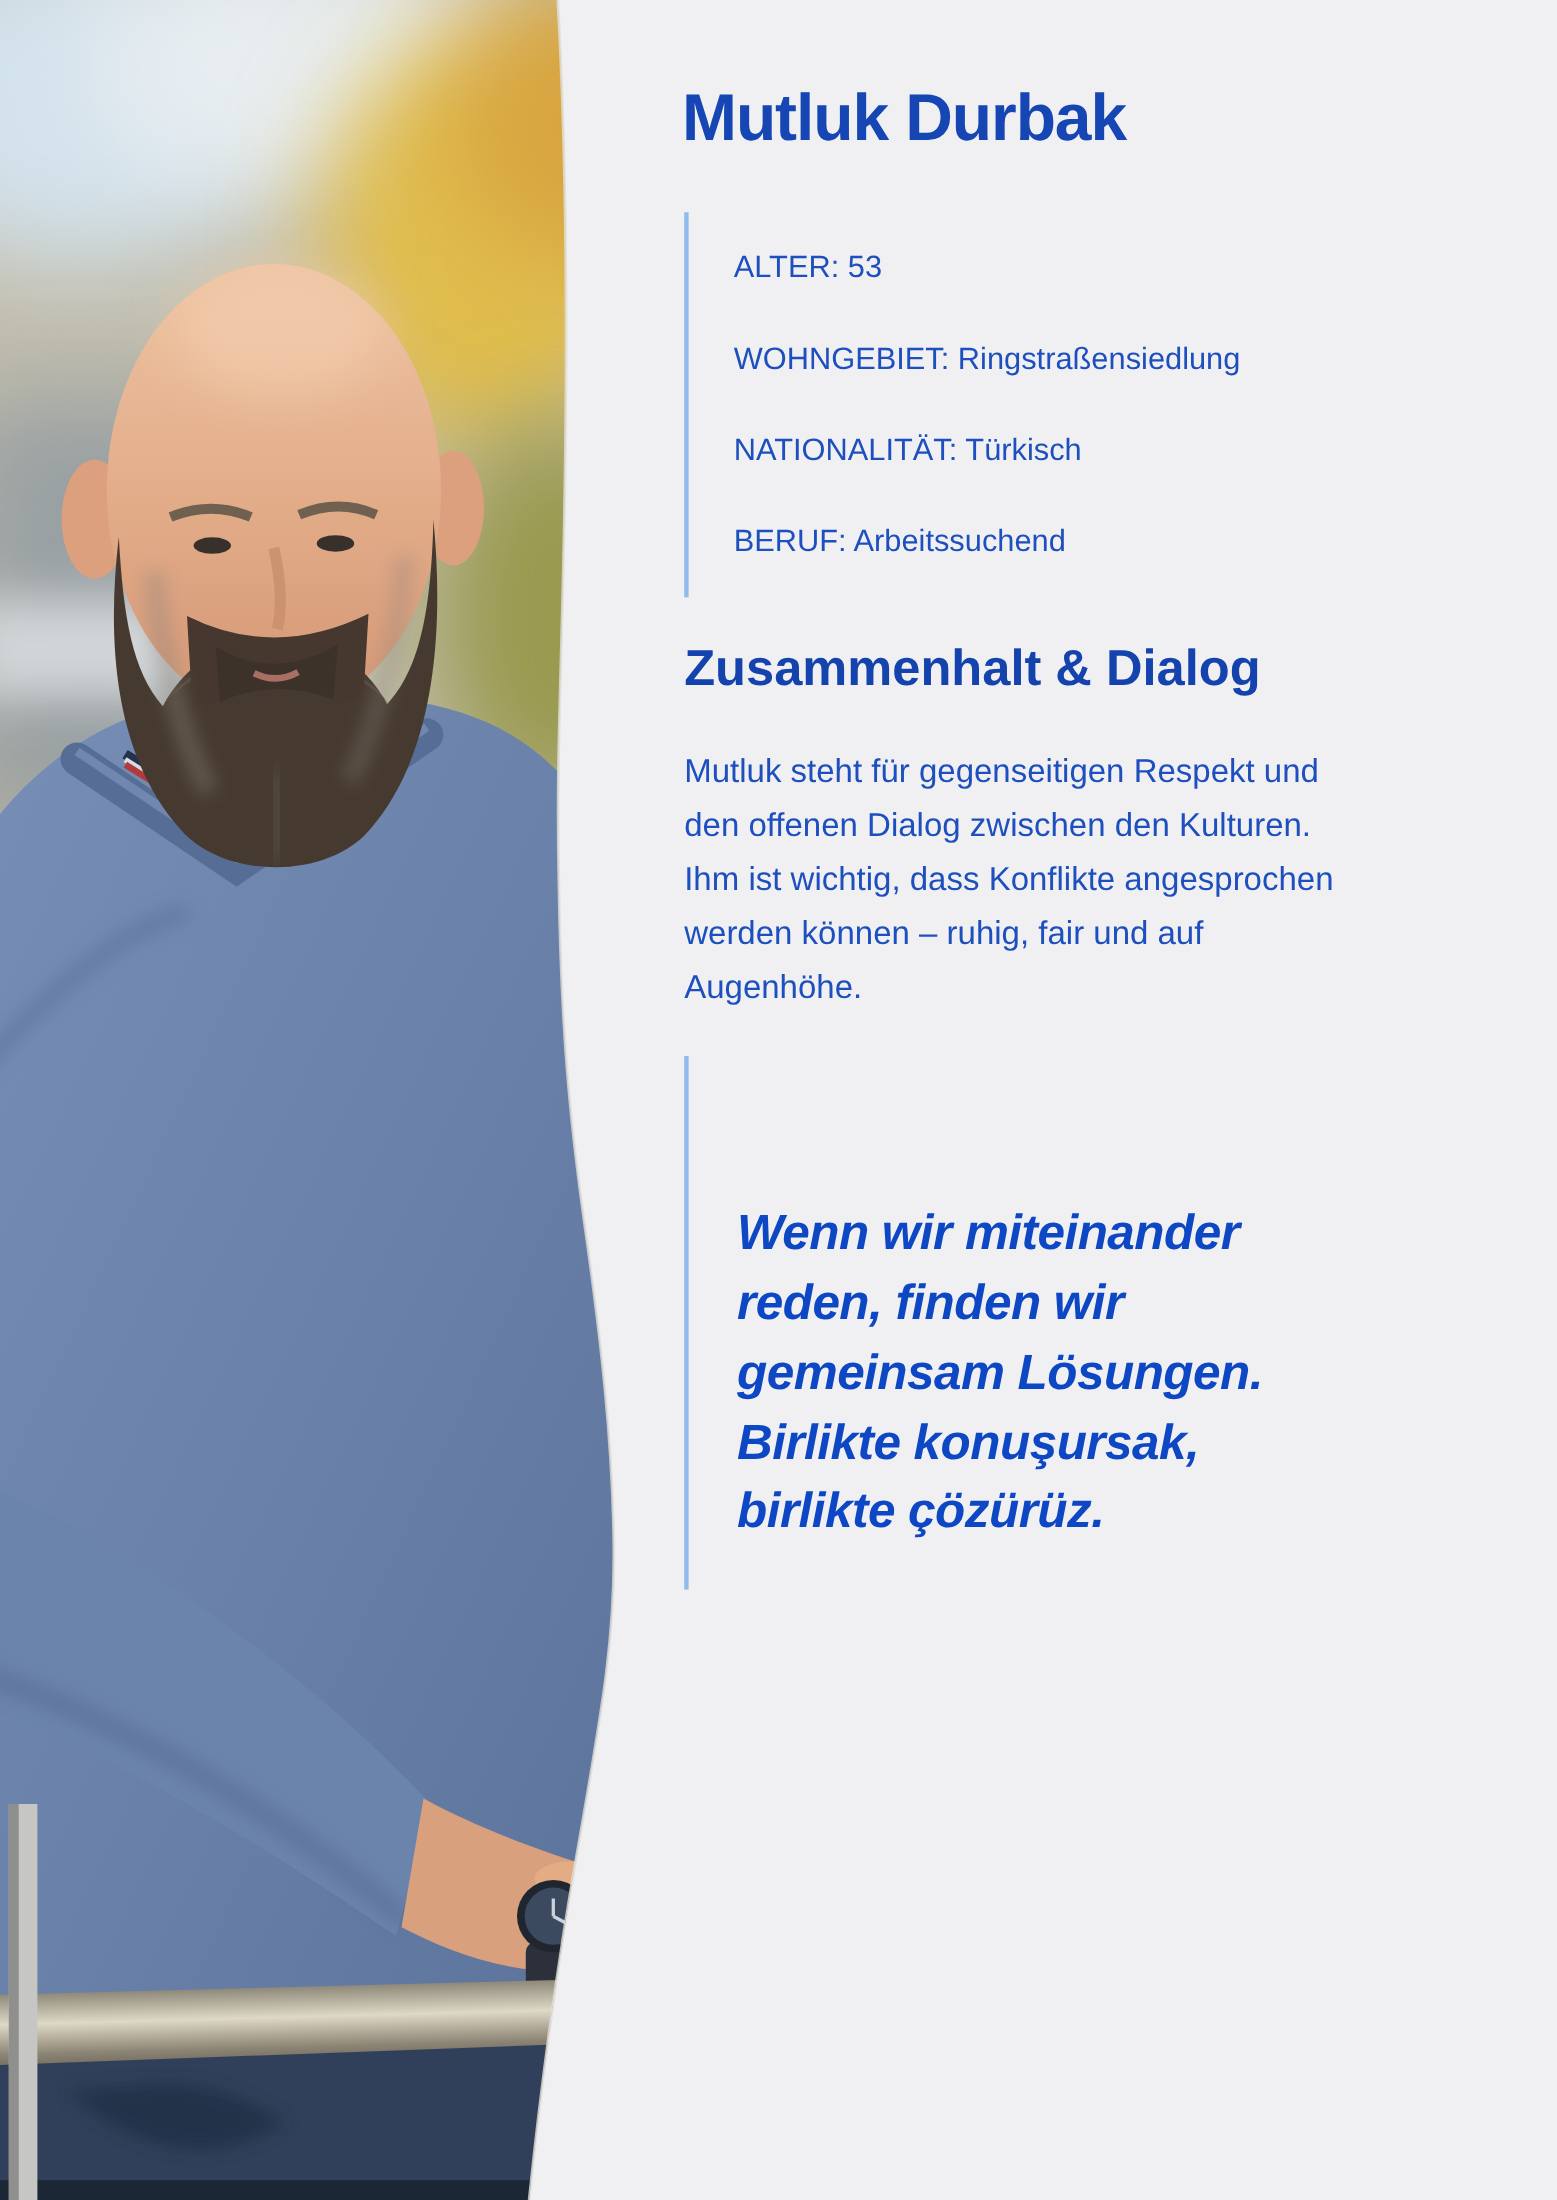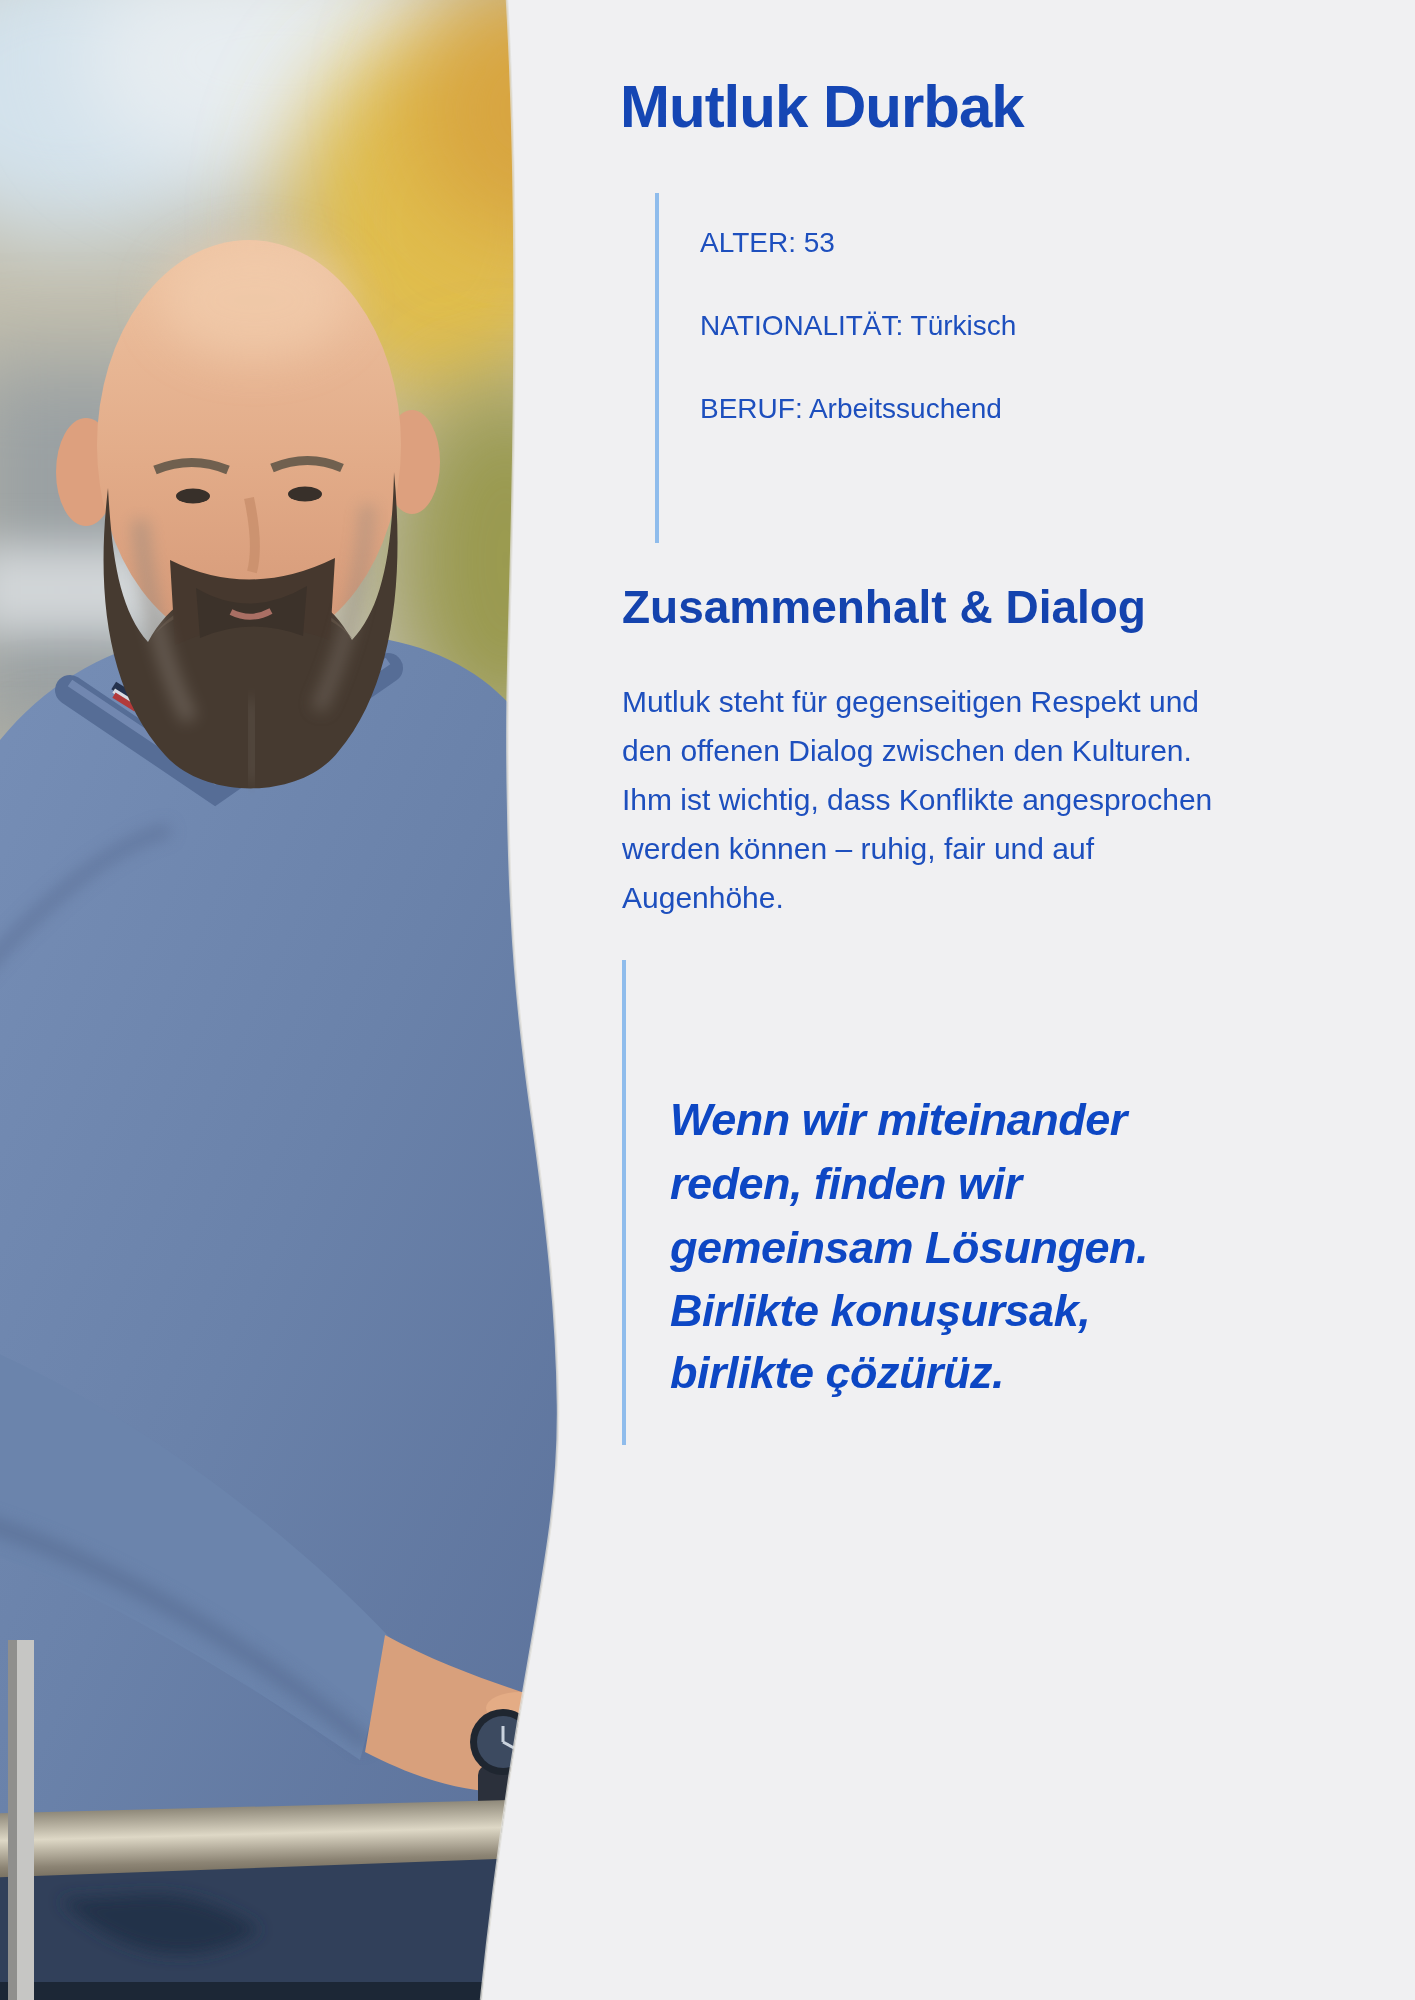--- a/index.html
+++ b/index.html
@@ -18,21 +18,21 @@
   .photo-wrap svg{display:block;}
   .page-title{
     position:absolute;left:620px;top:78px;
     margin:0;
     font-size:60px;font-weight:700;line-height:58px;
     letter-spacing:-1px;
     color:var(--c-title,#1546b4);
     white-space:nowrap;
   }
   .details{
-    position:absolute;left:655px;top:193px;
+    position:absolute;left:622px;top:193px;
     height:350px;width:640px;
     box-sizing:border-box;
     border-left:4px solid var(--c-line,#8fbcec);
     padding-left:41px;padding-top:36px;
     display:flex;flex-direction:column;gap:55px;
   }
   .detail-row{
     font-size:28px;line-height:28px;
     color:var(--c-text,#1d4fbe);
     white-space:nowrap;
@@ -190,20 +190,21 @@
       <path d="M507,0 C515,140 517,300 512,520 C509,650 506,700 508,800
                C510,930 517,1010 531,1110 C546,1215 557,1310 558,1405
                C559,1490 547,1555 528,1665 C509,1770 494,1875 481,2000" fill="none" stroke="#e0ded9" stroke-width="2.5" opacity="0.8"></path>
     </svg>
   </div>
 
   <h1 class="page-title">Mutluk Durbak</h1>
 
   <section class="details">
     <div class="detail-row">ALTER: 53</div>
+    <div class="detail-row">WOHNGEBIET: Ringstraßensiedlung</div>
     <div class="detail-row">NATIONALITÄT: Türkisch</div>
     <div class="detail-row">BERUF: Arbeitssuchend</div>
   </section>
 
   <h2 class="section-heading">Zusammenhalt &amp; Dialog</h2>
 
   <p class="section-paragraph">Mutluk steht für gegenseitigen Respekt und
 den offenen Dialog zwischen den Kulturen.
 Ihm ist wichtig, dass Konflikte angesprochen
 werden können – ruhig, fair und auf

